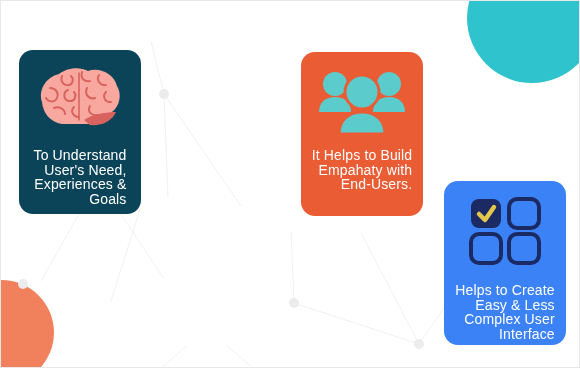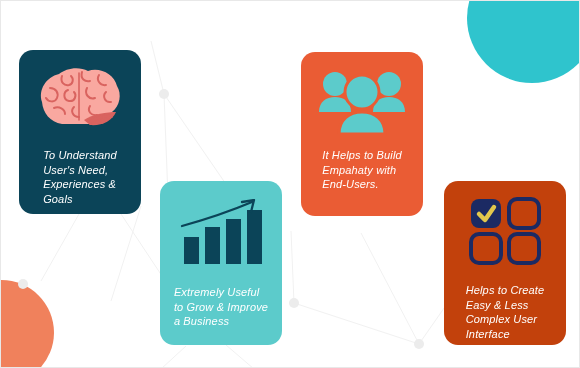--- a/index.html
+++ b/index.html
@@ -63,29 +63,28 @@
     align-items: center;
     overflow: hidden;
   }
   .card-icon {
     display: flex;
     align-items: center;
     justify-content: center;
     flex: 0 0 auto;
   }
   .card-label {
-    text-align: left;
+    text-align: right;
     color: #ffffff;
-    font-size: 11px;
+    font-size: 14px;
     line-height: 14.5px;
     letter-spacing: 0.15px;
     white-space: pre-line;
     padding: 0 6px;
     flex: 0 0 auto;
-    font-style: italic;
   }
 
   
   .card-brain {
     left: 18px;
     top: 49px;
     width: 122px;
     height: 164px;
     background: #0b4458;
     justify-content: flex-start;
@@ -116,21 +115,21 @@
   }
   .card-people .card-icon { margin-top: 16px; }
   .card-people .card-label { margin-top: 12px; }
 
   
   .card-ui {
     left: 443px;
     top: 180px;
     width: 122px;
     height: 164px;
-    background: #c2410c;
+    background: #3b82f6;
     justify-content: flex-start;
   }
   .card-ui .card-icon { margin-top: 16px; }
   .card-ui .card-label { margin-top: 18px; }
 </style>
 </head>
 <body>
 
 <div id="infographic">
 
@@ -183,35 +182,20 @@
           <path d="M58 62 C64 58 72 56 80 55"></path>
         </g>
       </svg>
     </div>
     <div class="card-label">To Understand
 User's Need,
 Experiences &amp;
 Goals</div>
   </div>
 
-  <div class="card card-growth">
-    <div class="card-icon">
-      <svg width="86" height="66" viewBox="0 0 86 66" xmlns="http://www.w3.org/2000/svg">
-        <rect x="6" y="38" width="15" height="27" fill="#0b4458"></rect>
-        <rect x="27" y="28" width="15" height="37" fill="#0b4458"></rect>
-        <rect x="48" y="20" width="15" height="45" fill="#0b4458"></rect>
-        <rect x="69" y="11" width="15" height="54" fill="#0b4458"></rect>
-        <path d="M4 27 C22 22 48 14 74 3" stroke="#0b4458" stroke-width="2.3" fill="none" stroke-linecap="round"></path>
-        <path d="M64 3 L76 1 L73 13" stroke="#0b4458" stroke-width="2.3" fill="none" stroke-linecap="round" stroke-linejoin="round"></path>
-      </svg>
-    </div>
-    <div class="card-label">Extremely Useful
-to Grow &amp; Improve
-a Business</div>
-  </div>
 
   <div class="card card-people">
     <div class="card-icon">
       <svg width="90" height="68" viewBox="0 0 90 68" xmlns="http://www.w3.org/2000/svg">
         <circle cx="18" cy="16" r="12" fill="#5ccbcb"></circle>
         <path d="M2 44 C2 34 9 29 18 29 C27 29 34 34 34 44 Z" fill="#5ccbcb"></path>
         <circle cx="72" cy="16" r="12" fill="#5ccbcb"></circle>
         <path d="M56 44 C56 34 63 29 72 29 C81 29 88 34 88 44 Z" fill="#5ccbcb"></path>
         <circle cx="45" cy="24" r="17" fill="#5ccbcb" stroke="#ea5c34" stroke-width="3"></circle>
         <path d="M22 66 C22 52 32 44 45 44 C58 44 68 52 68 66 Z" fill="#5ccbcb" stroke="#ea5c34" stroke-width="3"></path>

